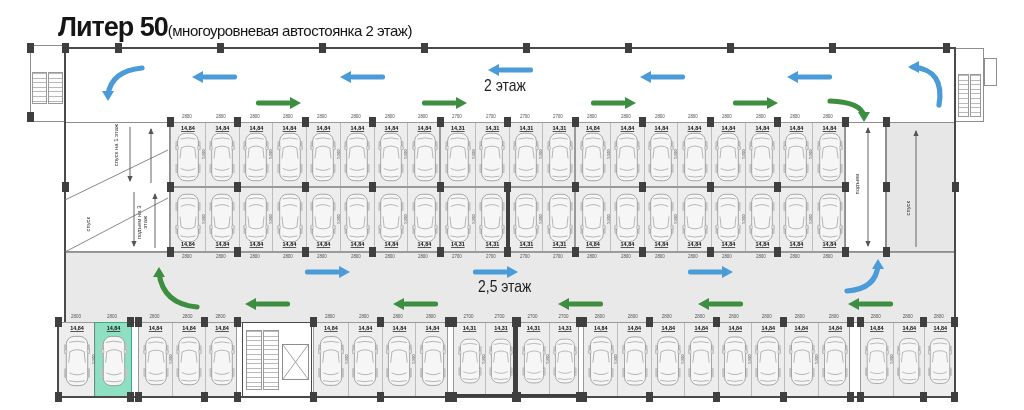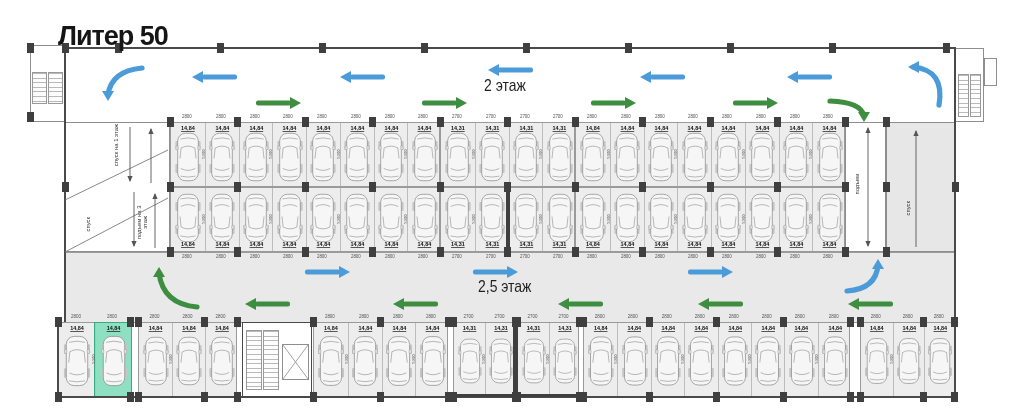--- a/index.html
+++ b/index.html
@@ -1,17 +1,17 @@
 <!DOCTYPE html>
 <html style="--corridor: #e9e9e9; --spacefill: #ededed; --hl: #8fe0c2; --coldark: #3f3f3f;"><head>
 <meta charset="utf-8">
 <style>
   html,body{margin:0;padding:0;background:#fff;font-family:"Liberation Sans",sans-serif;}
   #plan{position:relative;width:1024px;height:410px;background:#fff;overflow:hidden;}
-  #title{position:absolute;left:58px;top:21px;z-index:60;display:flex;align-items:baseline;gap:0;color:#151515;}
+  #title{position:absolute;left:58px;top:12px;z-index:60;display:flex;align-items:baseline;gap:0;color:#151515;}
   #title .main{font-size:27px;font-weight:bold;letter-spacing:-1px;}
   #title .sub{font-size:15px;letter-spacing:-0.5px;}
   .floor-label{position:absolute;font-size:17px;color:#1f1f1f;z-index:60;transform:scaleX(.82);transform-origin:left;white-space:nowrap;}
   .aisle{position:absolute;background:#fff;z-index:1;}
   #corridor{position:absolute;background:var(--corridor);z-index:1;}
   .grayarea{position:absolute;background:#e7e7e7;z-index:3;}
   .tint{position:absolute;background:#dedede;z-index:4;}
   .wall{position:absolute;background:#4a4a4a;z-index:18;}
   .thinline{position:absolute;background:#9c9c9c;z-index:4;}
   .thickwall{position:absolute;background:#3f3f3f;z-index:19;}
@@ -54,20 +54,21 @@
       <path class="cln" d="M7,8.5 Q17,5.5 27,8.5"></path>
       <path class="cln" d="M7,57 Q17,59.5 27,57"></path>
       <rect class="mirror" x="1.2" y="17.5" width="3" height="5" rx="1"></rect>
       <rect class="mirror" x="29.8" y="17.5" width="3" height="5" rx="1"></rect>
     </symbol>
   </defs>
     </svg>
 
   <div id="title">
     <span class="main">Литер 50</span>
+    <span class="sub">(многоуровневая автостоянка 2 этаж)</span>
   </div>
 
   <div class="aisle" style="left:65px;top:48px;width:890px;height:74px;"></div>
   <div id="corridor" style="left:65px;top:252px;width:890px;height:70px;"></div>
 
   <div class="box" style="left:65px;top:122px;width:105px;height:130px;"></div>
   <div class="grayarea" style="left:66px;top:187px;width:69px;height:64px;"></div>
   <div class="thinline" style="left:75px;top:122px;width:0.8px;height:130px;"></div>
   <div class="thinline" style="left:85px;top:122px;width:0.8px;height:130px;"></div>
   <div class="vtext" style="left:87px;top:141px;width:60px;">спуск на 1 этаж</div>

